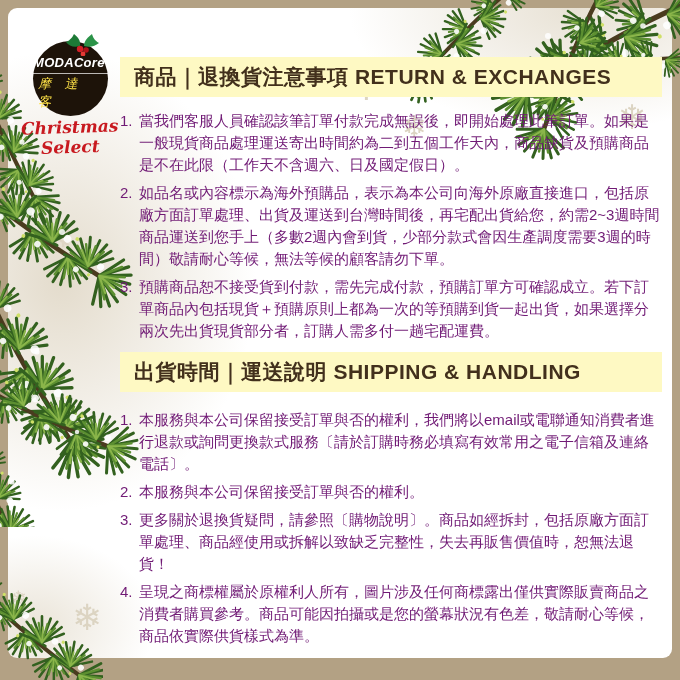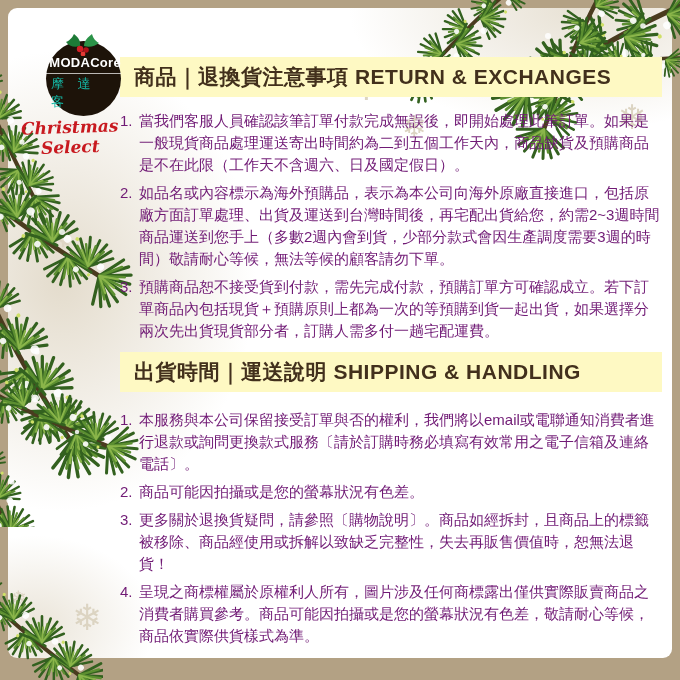--- a/index.html
+++ b/index.html
@@ -12,26 +12,27 @@
     position:absolute;left:8px;top:8px;width:664px;height:650px;
     border-radius:9px;
     background:
       radial-gradient(ellipse 270px 320px at 8% 42%, rgba(209,196,170,.6), rgba(209,196,170,0) 72%),
       radial-gradient(ellipse 320px 170px at 86% 0%, rgba(209,196,170,.5), rgba(209,196,170,0) 72%),
       radial-gradient(ellipse 160px 120px at 4% 95%, rgba(209,196,170,.45), rgba(209,196,170,0) 75%),
       #ffffff;
   }
   
   .logo-circle{
-    position:absolute;left:46px;top:41px;width:75px;height:75px;border-radius:50%;
-    background:#1d1309;display:flex;flex-direction:column;align-items:flex-end;justify-content:center;
+    position:absolute;left:33px;top:41px;width:75px;height:75px;border-radius:50%;
+    background:#1d1309;display:flex;flex-direction:column;align-items:flex-start;justify-content:center;
     z-index:6;
+    font-style:italic;
   }
   .logo-title{color:#fff;font-weight:bold;font-size:13px;letter-spacing:.3px;margin-top:8px;}
-  .logo-sub{color:#14b8a6;font-size:13px;letter-spacing:5px;margin-top:3px;padding:1px 0 0 5px;border-top:1px solid rgba(255,255,255,.7);}
+  .logo-sub{color:#fde047;font-size:13px;letter-spacing:5px;margin-top:3px;padding:1px 0 0 5px;border-top:1px solid rgba(255,255,255,.7);}
   .holly{position:absolute;left:66px;top:34px;z-index:7;}
   .tagline{
     position:absolute;left:0px;top:117px;width:140px;text-align:center;z-index:6;
     font-family:"DejaVu Serif","Liberation Serif",serif;
     font-style:italic;font-weight:bold;font-size:17px;color:#c8191f;
     transform:rotate(-2deg);
   }
   
   .content{position:absolute;left:120px;top:0;width:542px;z-index:5;}
   .section-header{
@@ -162,17 +163,17 @@
   <div class="section-header" id="hdr-returns">商品｜退換貨注意事項 RETURN &amp; EXCHANGES</div>
   <ol class="list" id="list-returns">
     <li>當我們客服人員確認該筆訂單付款完成無誤後，即開始處理此筆訂單。如果是一般現貨商品處理運送寄出時間約為二到五個工作天內，商品缺貨及預購商品是不在此限（工作天不含週六、日及國定假日）。</li>
     <li>如品名或內容標示為海外預購品，表示為本公司向海外原廠直接進口，包括原廠方面訂單處理、出貨及運送到台灣時間後，再宅配出貨給您，約需2~3週時間商品運送到您手上（多數2週內會到貨，少部分款式會因生產調度需要3週的時間）敬請耐心等候，無法等候的顧客請勿下單。</li>
     <li>預購商品恕不接受貨到付款，需先完成付款，預購訂單方可確認成立。若下訂單商品內包括現貨＋預購原則上都為一次的等預購到貨一起出貨，如果選擇分兩次先出貨現貨部分者，訂購人需多付一趟宅配運費。</li>
   </ol>
 
   <div class="section-header" id="hdr-shipping">出貨時間｜運送說明 SHIPPING &amp; HANDLING</div>
   <ol class="list" id="list-shipping">
     <li>本服務與本公司保留接受訂單與否的權利，我們將以email或電聯通知消費者進行退款或詢問更換款式服務〔請於訂購時務必填寫有效常用之電子信箱及連絡電話〕。</li>
-    <li>商品可能因拍攝或是您的螢幕狀況有色差。</li>
-    <li>更多關於退換貨疑問，請參照〔購物說明〕。商品如經拆封，且商品上的標籤被移除、商品經使用或拆解以致缺乏完整性，失去再販售價值時，恕無法退貨！</li>
+    <li>本服務與本公司保留接受訂單與否的權利。</li>
+    <li>更多關於退換貨疑問，請參照〔購物說明〕。商品如經拆封，包括原廠方面訂單處理、商品經使用或拆解以致缺乏完整性，失去再販售價值時，恕無法退貨！</li>
     <li>呈現之商標權屬於原權利人所有，圖片涉及任何商標露出僅供實際販賣商品之消費者購買參考。商品可能因拍攝或是您的螢幕狀況有色差，敬請耐心等候，商品依實際供貨樣式為準。</li>
   </ol>
 </div>
 
 </body></html>

